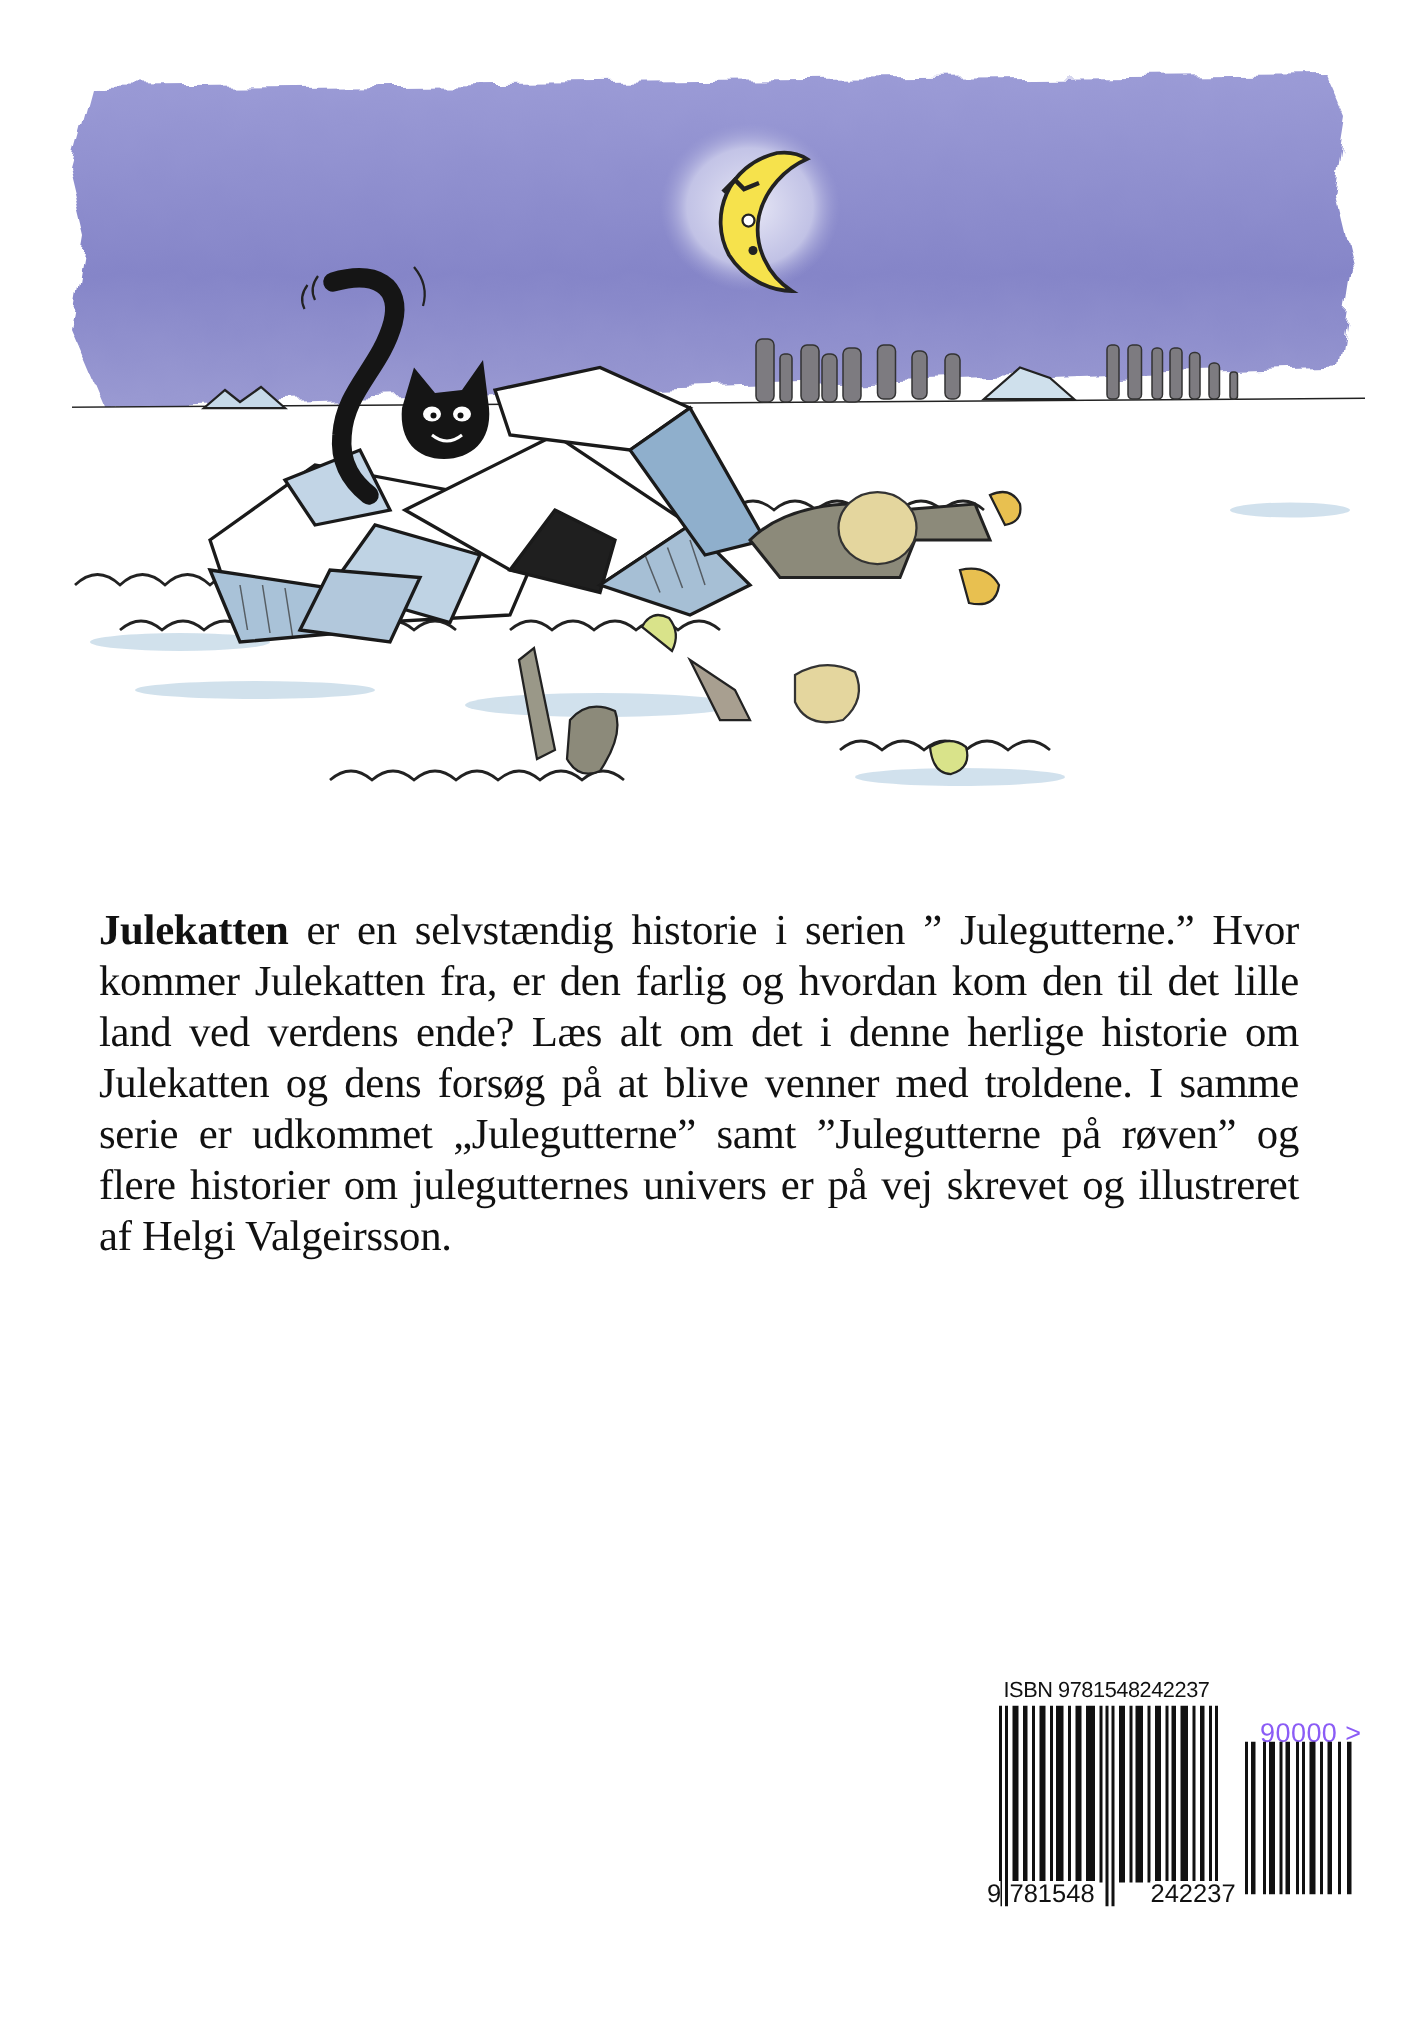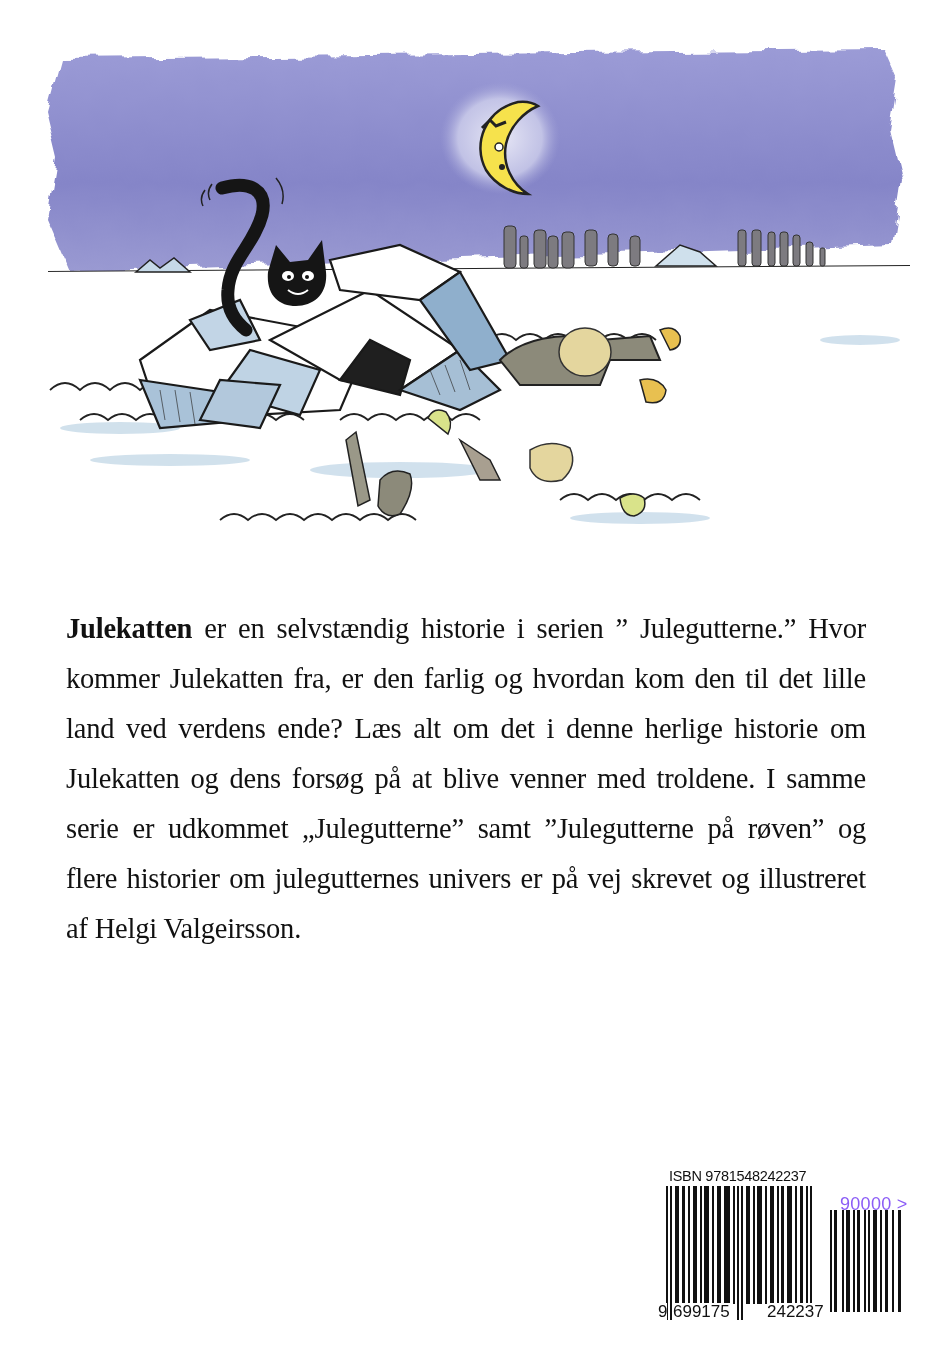--- a/index.html
+++ b/index.html
@@ -2,25 +2,25 @@
 <html><head>
 <meta charset="utf-8">
 <style>
   html, body { margin: 0; padding: 0; background: #ffffff; }
   body { width: 952px; height: 1360px; position: relative; overflow: hidden; font-family: "Liberation Serif", "DejaVu Serif", serif; }
   .illustration { position: absolute; left: 40px; top: 40px; width: 870px; height: 520px; }
   .illustration svg { width: 100%; height: 100%; display: block; }
   .blurb {
     position: absolute; left: 66px; top: 604px; width: 800px;
     font-family: "Liberation Serif", "DejaVu Serif", serif;
-    font-size: 28.5px; line-height: 50px; color: #111;
+    font-size: 28.5px; line-height: 34px; color: #111;
     text-align: justify; letter-spacing: -0.2px;
   }
   .blurb b { font-weight: bold; }
-  .barcode-block { position: absolute; left: 664px; top: 1168px; width: 260px; height: 160px; }
+  .barcode-block { position: absolute; left: 664px; top: 1119px; width: 260px; height: 160px; }
   .isbn-label { position: absolute; left: 5px; top: 0; font-family: "Liberation Sans", "DejaVu Sans", sans-serif; font-size: 14.5px; color: #111; letter-spacing: -0.3px; }
   .main-bars { position: absolute; left: 0px; top: 18px; width: 150px; height: 134px; }
   .main-bars svg, .addon-bars svg { width: 100%; height: 100%; display: block; }
   .digits { position: absolute; top: 135px; font-family: "Liberation Sans", "DejaVu Sans", sans-serif; font-size: 17px; color: #111; background: #fff; line-height: 18px; }
   .d-first { left: -6px; }
   .d-left { left: 9px; }
   .d-right { left: 83px; margin-left: 20px; }
   .addon-price { position: absolute; left: 176px; top: 26px; font-family: "Liberation Sans", "DejaVu Sans", sans-serif; font-size: 18px; color: #8b5cf6; letter-spacing: 0.3px; }
   .addon-bars { position: absolute; left: 166px; top: 42px; width: 76px; height: 102px; }
 </style>
@@ -180,21 +180,21 @@
         <rect x="117" y="0" width="3" height="118"></rect>
           <rect x="123" y="0" width="5" height="118"></rect>
         <rect x="131" y="0" width="2" height="118"></rect>
           <rect x="136" y="0" width="3" height="118"></rect>
         <rect x="142" y="0" width="2" height="134"></rect>
           <rect x="146" y="0" width="2" height="134"></rect>
       </g>
     </svg>
   </div>
   <span class="digits d-first">9</span>
-  <span class="digits d-left">699175</span>
+  <span class="digits d-left">781548</span>
   <span class="digits d-right">242237</span>
   <div class="addon-price">90000 &gt;</div>
   <div class="addon-bars">
     <svg viewBox="0 0 76 102" preserveAspectRatio="none">
       <g fill="#111">
         <rect x="0" y="0" width="2" height="102"></rect>
           <rect x="4" y="0" width="3" height="102"></rect>
         <rect x="12" y="0" width="2" height="102"></rect>
           <rect x="16" y="0" width="4" height="102"></rect>
         <rect x="23" y="0" width="2" height="102"></rect>

